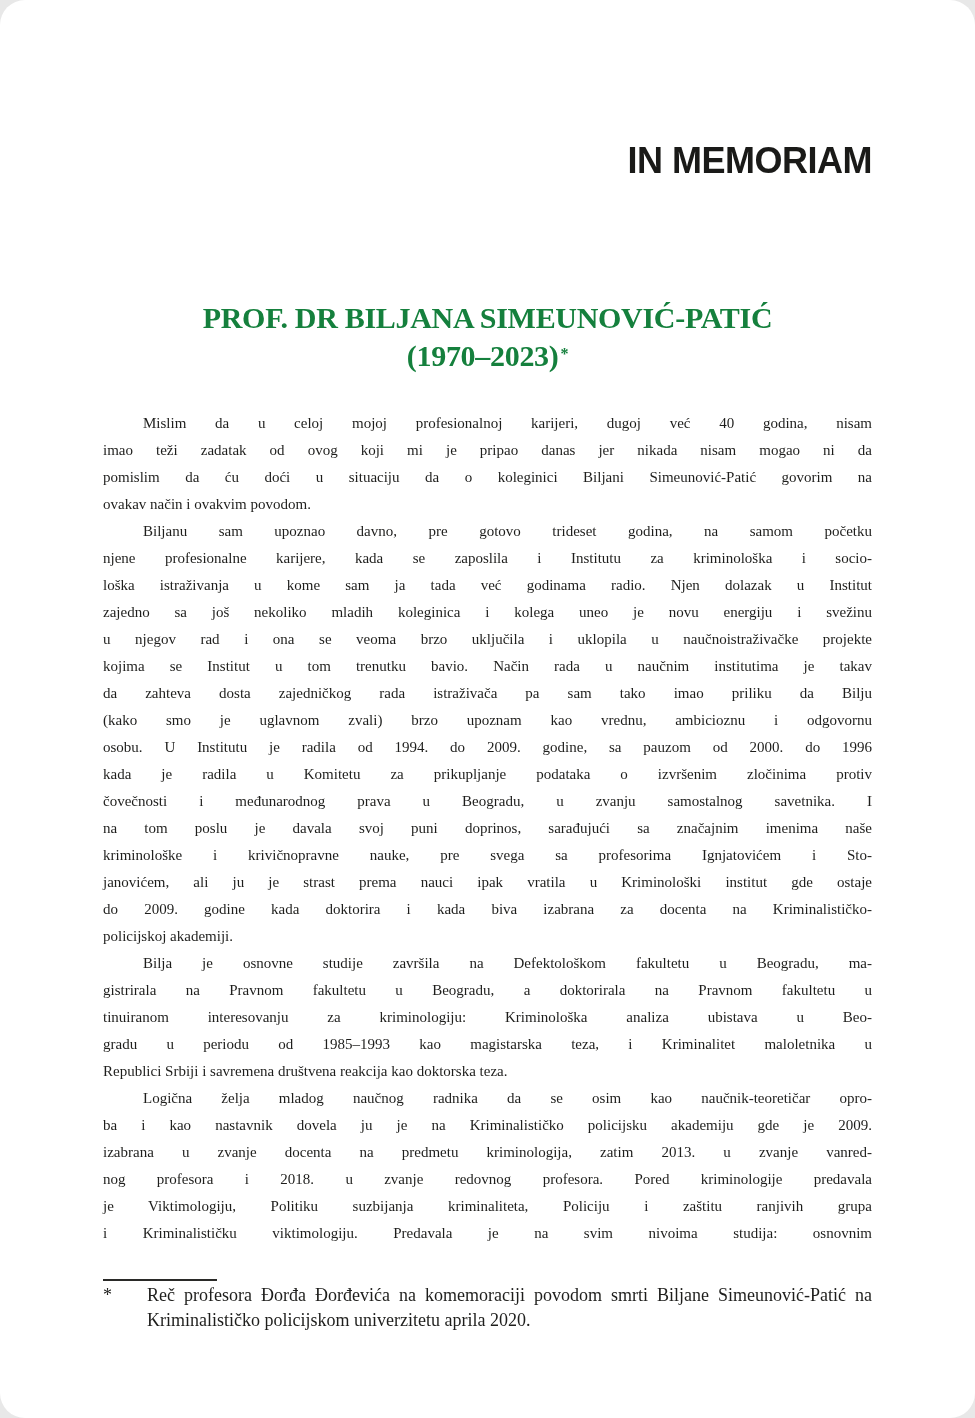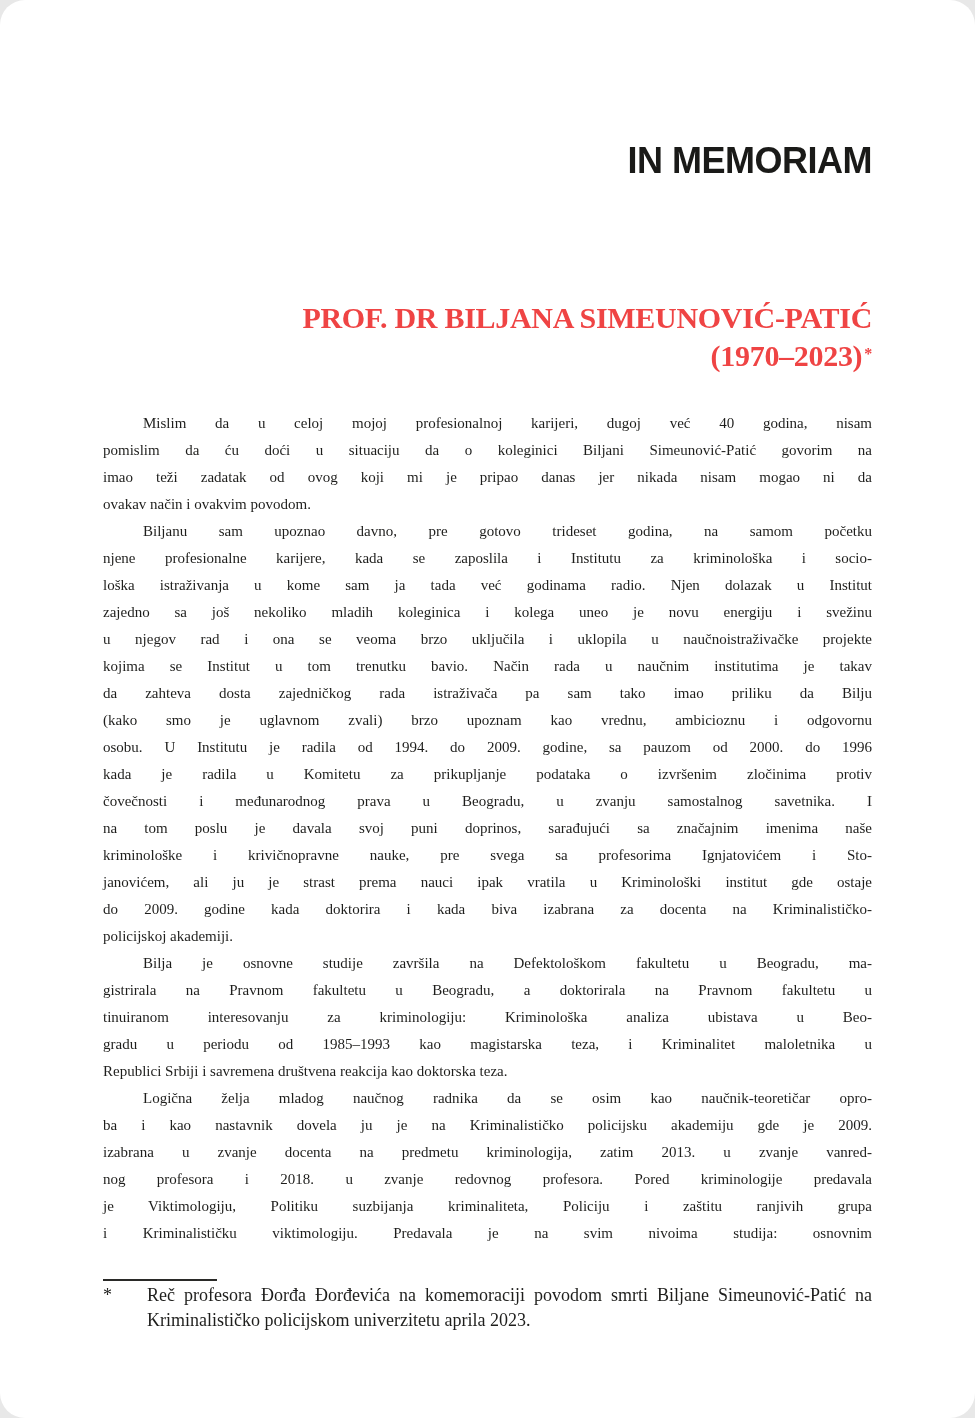--- a/index.html
+++ b/index.html
@@ -24,26 +24,26 @@
     line-height: 40px;
     letter-spacing: -0.5px;
     color: #1a1a18;
     white-space: nowrap;
   }
   .title-block {
     position: absolute;
     left: 103px;
     top: 300px;
     width: 769px;
-    text-align: right;
+    text-align: center;
     font-weight: 700;
     font-size: 30px;
     line-height: 36px;
     letter-spacing: -0.3px;
-    color: #ef4444;
+    color: #15803d;
   }
   .fn-ref {
     font-size: 16px;
     font-weight: 700;
     vertical-align: 7px;
     margin-left: 2px;
   }
   .body-text {
     position: absolute;
     left: 103px;
@@ -94,22 +94,22 @@
   <div class="memoriam">IN MEMORIAM</div>
 
   <div class="title-block">
     <div>PROF. DR BILJANA SIMEUNOVIĆ-PATIĆ</div>
     <div><span>(1970–2023)</span><sup class="fn-ref">*</sup></div>
   </div>
 
   <div class="body-text" id="article-body">
       <div>
         <div class="ln ind">Mislim da u celoj mojoj profesionalnoj karijeri, dugoj već 40 godina, nisam</div>
+        <div class="ln">imao teži zadatak od ovog koji mi je pripao danas jer nikada nisam mogao ni da</div>
         <div class="ln">pomislim da ću doći u situaciju da o koleginici Biljani Simeunović-Patić govorim na</div>
-        <div class="ln">imao teži zadatak od ovog koji mi je pripao danas jer nikada nisam mogao ni da</div>
         <div class="ln nj">ovakav način i ovakvim povodom.</div>
       </div>
       <div>
         <div class="ln ind">Biljanu sam upoznao davno, pre gotovo trideset godina, na samom početku</div>
         <div class="ln">njene profesionalne karijere, kada se zaposlila i Institutu za kriminološka i socio-</div>
         <div class="ln">loška istraživanja u kome sam ja tada već godinama radio. Njen dolazak u Institut</div>
         <div class="ln">zajedno sa još nekoliko mladih koleginica i kolega uneo je novu energiju i svežinu</div>
         <div class="ln">u njegov rad i ona se veoma brzo uključila i uklopila u naučnoistraživačke projekte</div>
         <div class="ln">kojima se Institut u tom trenutku bavio. Način rada u naučnim institutima je takav</div>
         <div class="ln">da zahteva dosta zajedničkog rada istraživača pa sam tako imao priliku da Bilju</div>
@@ -139,17 +139,17 @@
         <div class="ln">i Kriminalističku viktimologiju. Predavala je na svim nivoima studija: osnovnim</div>
       </div>
     </div>
 
   <div class="fn-rule"></div>
 
   <div class="footnote">
     <div class="fn-marker">*</div>
     <div class="fn-text" id="footnote-text">
         <div class="ln">Reč profesora Đorđa Đorđevića na komemoraciji povodom smrti Biljane Simeunović-Patić na</div>
-        <div class="ln nj">Kriminalističko policijskom univerzitetu aprila 2023.</div>
+        <div class="ln nj">Kriminalističko policijskom univerzitetu aprila 2020.</div>
       </div>
   </div>
 
 </div>
 
 </body></html>

